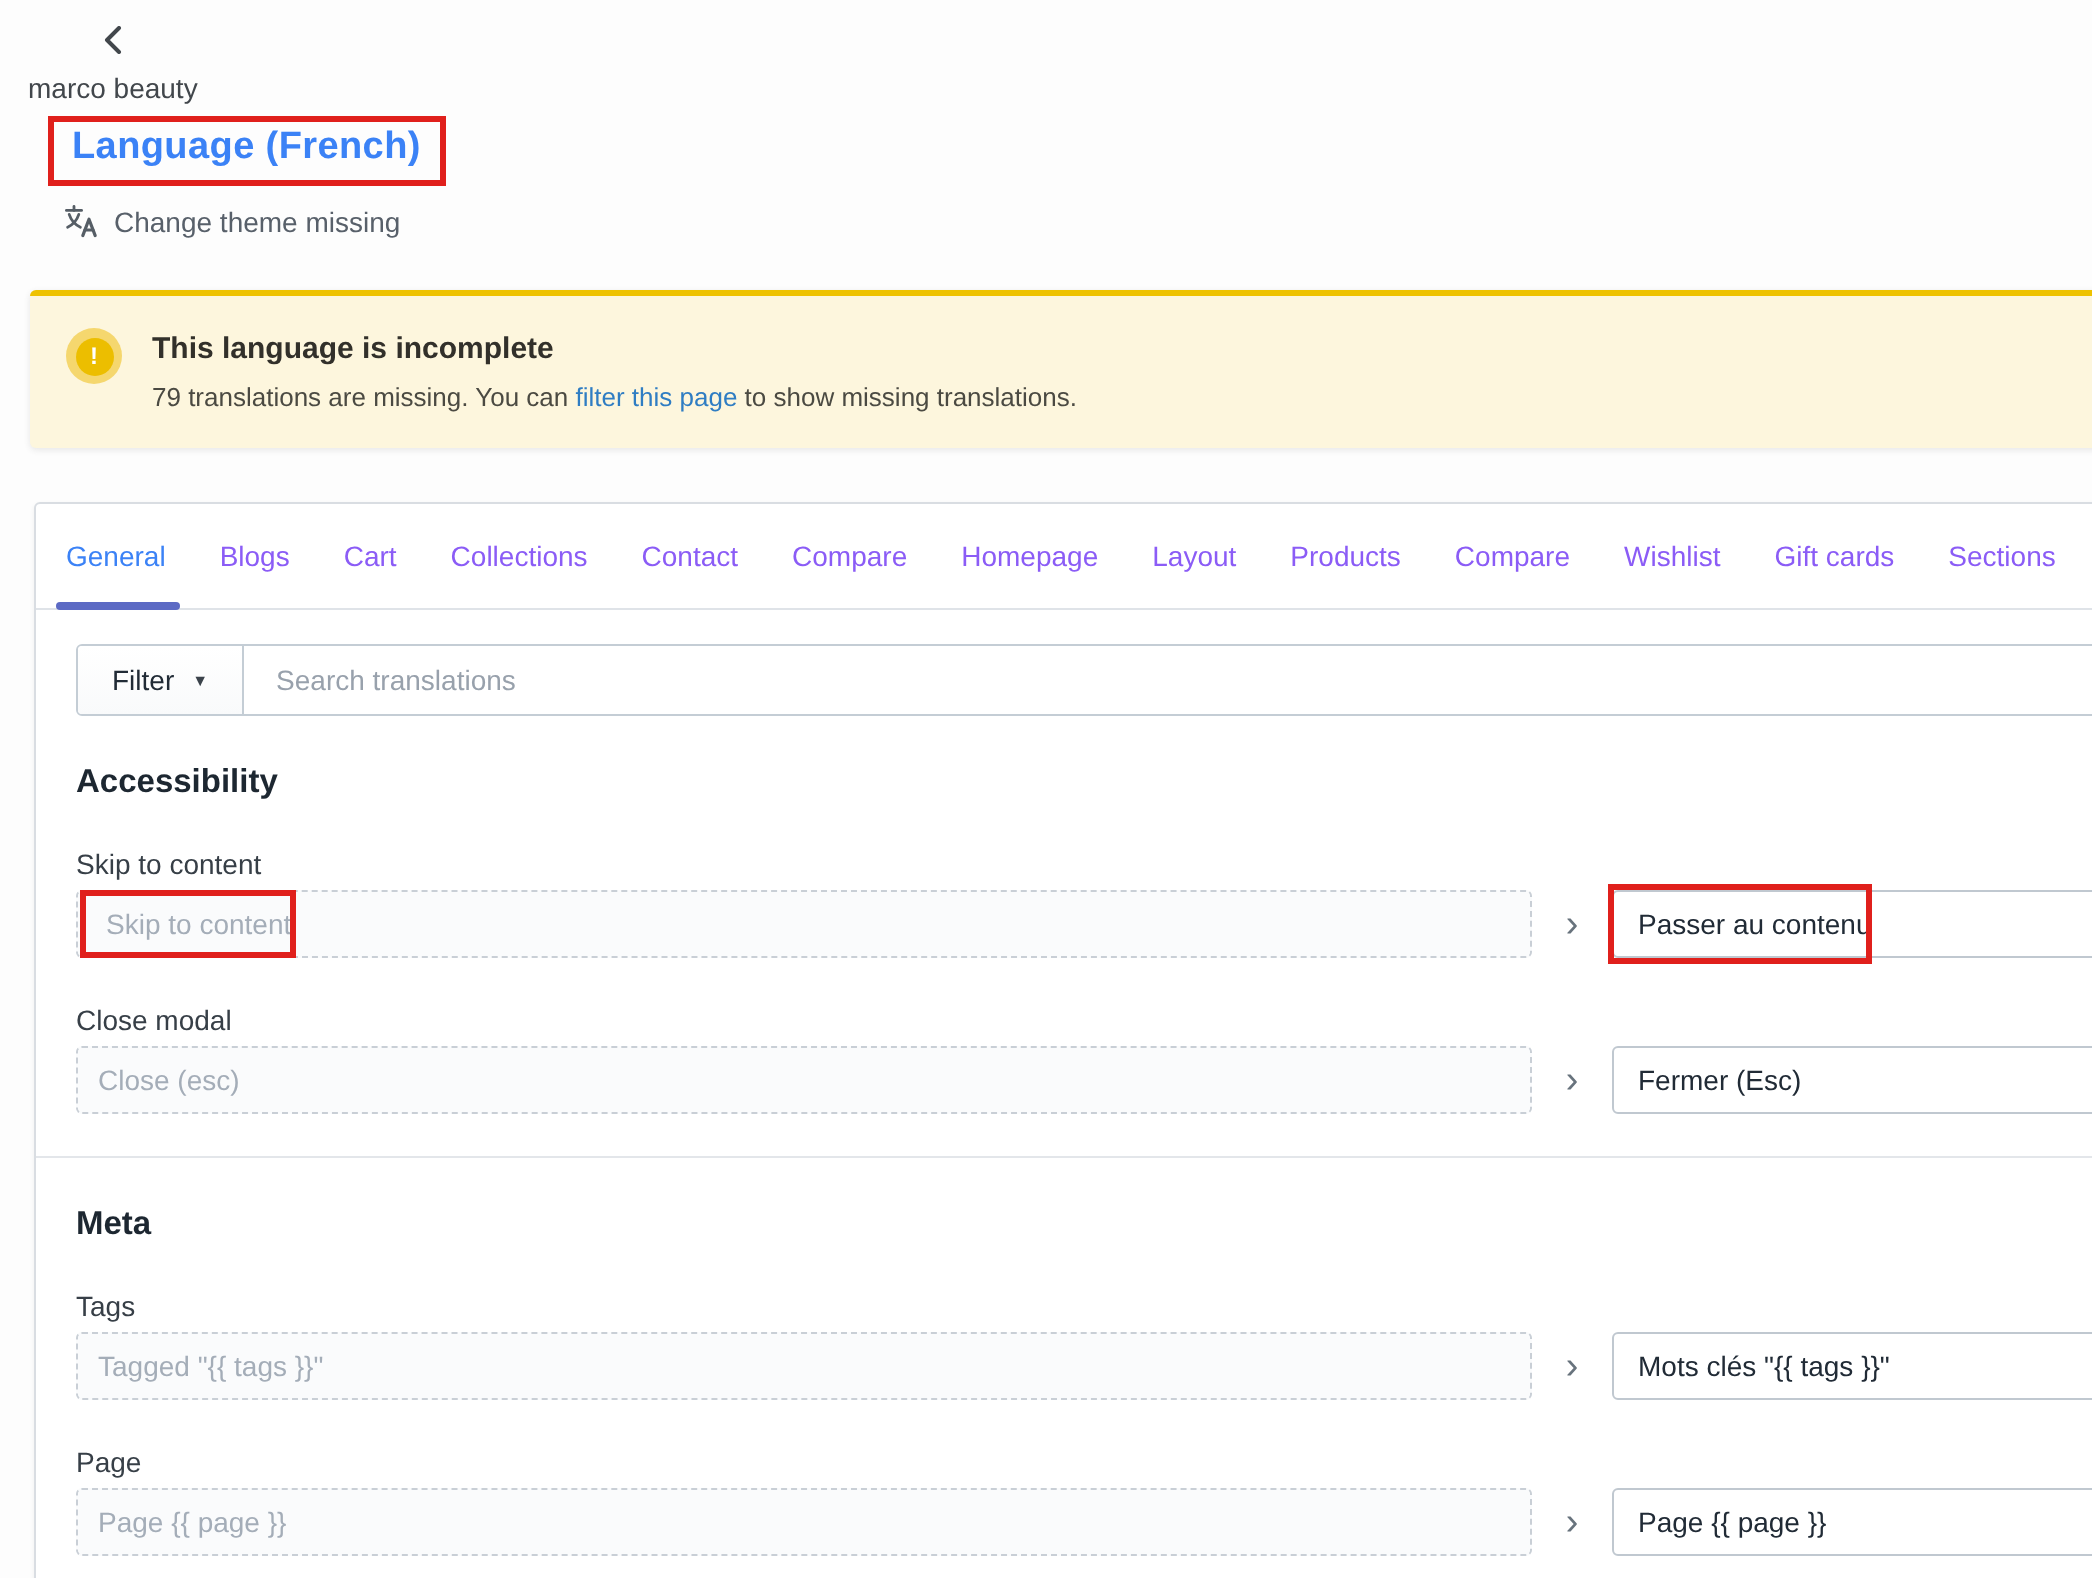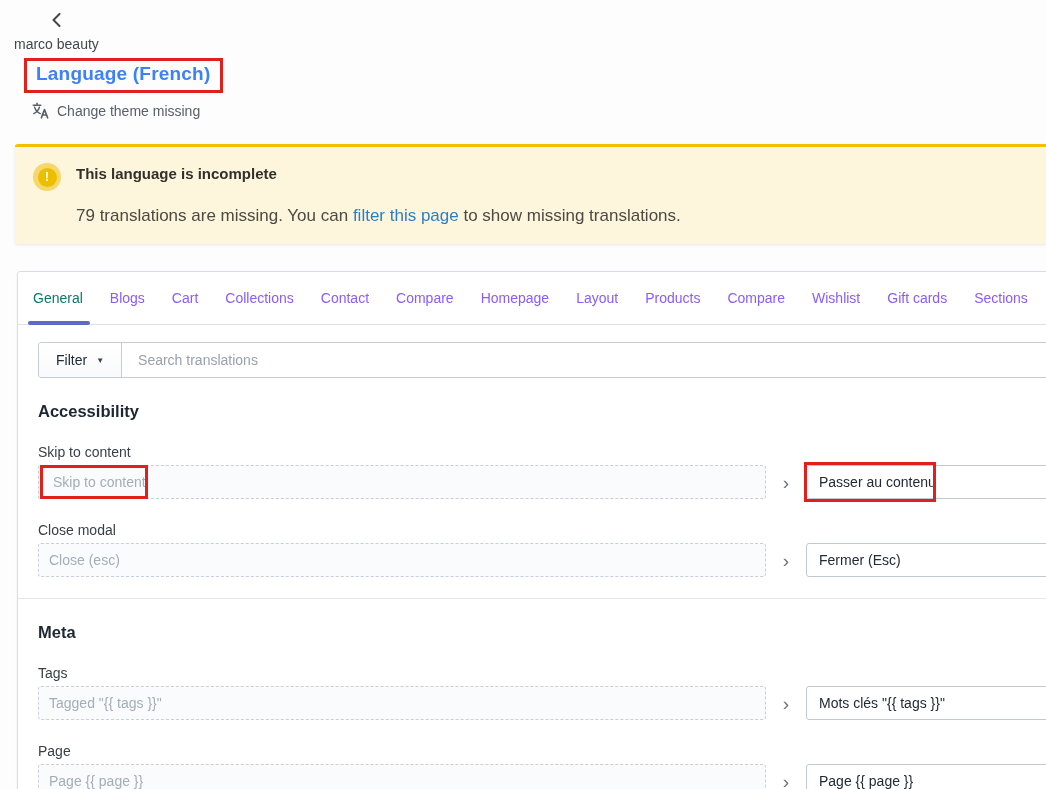--- a/index.html
+++ b/index.html
@@ -19,34 +19,34 @@
                  font-family:inherit; }
 
   
   .banner { margin:21px -8px 0 15px; background:#fdf6dd; border-top:3px solid #eec200;
             border-radius:3px; box-shadow:0 1px 3px rgba(63,63,68,.12);
             padding:16px 16px 18px 18px; display:flex; gap:15px; }
   .warn-icon { width:28px; height:28px; border-radius:50%; background:#f5d76e;
                display:flex; align-items:center; justify-content:center; flex:0 0 28px; }
   .warn-icon .inner { width:19px; height:19px; border-radius:50%; background:#ecbe00;
                color:#fff; font-weight:700; font-size:12px; line-height:19px; text-align:center; }
-  .banner-title { font-size:15px; font-weight:700; color:#32302a; margin:2px 0 24px; }
-  .banner-text { font-size:17px; color:#4b4a42; }
+  .banner-title { font-size:15px; font-weight:700; color:#32302a; margin:2px 0 8px; }
+  .banner-text { font-size:13px; color:#4b4a42; }
   .banner-link { color:#2f7dc3; cursor:pointer; text-decoration:none; }
 
   
   .card { margin:27px -8px 0 17px; height:547px; background:#fff;
           border:1px solid #d9dde2; border-radius:3px; box-shadow:0 1px 2px rgba(63,63,68,.08);
           overflow:hidden; }
   .tabs { display:flex; align-items:stretch; height:53px; border-bottom:1px solid #dfe3e8;
           padding:0 0 0 15px; }
   .tab { position:relative; display:flex; align-items:center; margin-right:27px;
          font-size:14px; color:#8b5cf6; background:none; border:none; cursor:pointer;
          font-family:inherit; white-space:nowrap; }
-  .tab.active { color:#0f766e; }
+  .tab.active { color:#3b82f6; }
   .tab.active::after { content:""; position:absolute; left:-5px; right:-7px; bottom:-1px;
          height:4px; background:#5c6ac4; border-radius:2px; }
 
   .panel { padding:17px 0 0 20px; }
 
   
   .filter-group { display:flex; height:36px; border:1px solid #c4cdd5; border-radius:3px;
                   overflow:hidden; background:#fff; }
   .filter-btn { display:flex; align-items:center; gap:9px; padding:0 17px;
                 background:linear-gradient(#ffffff,#f9fafb); border:none;

